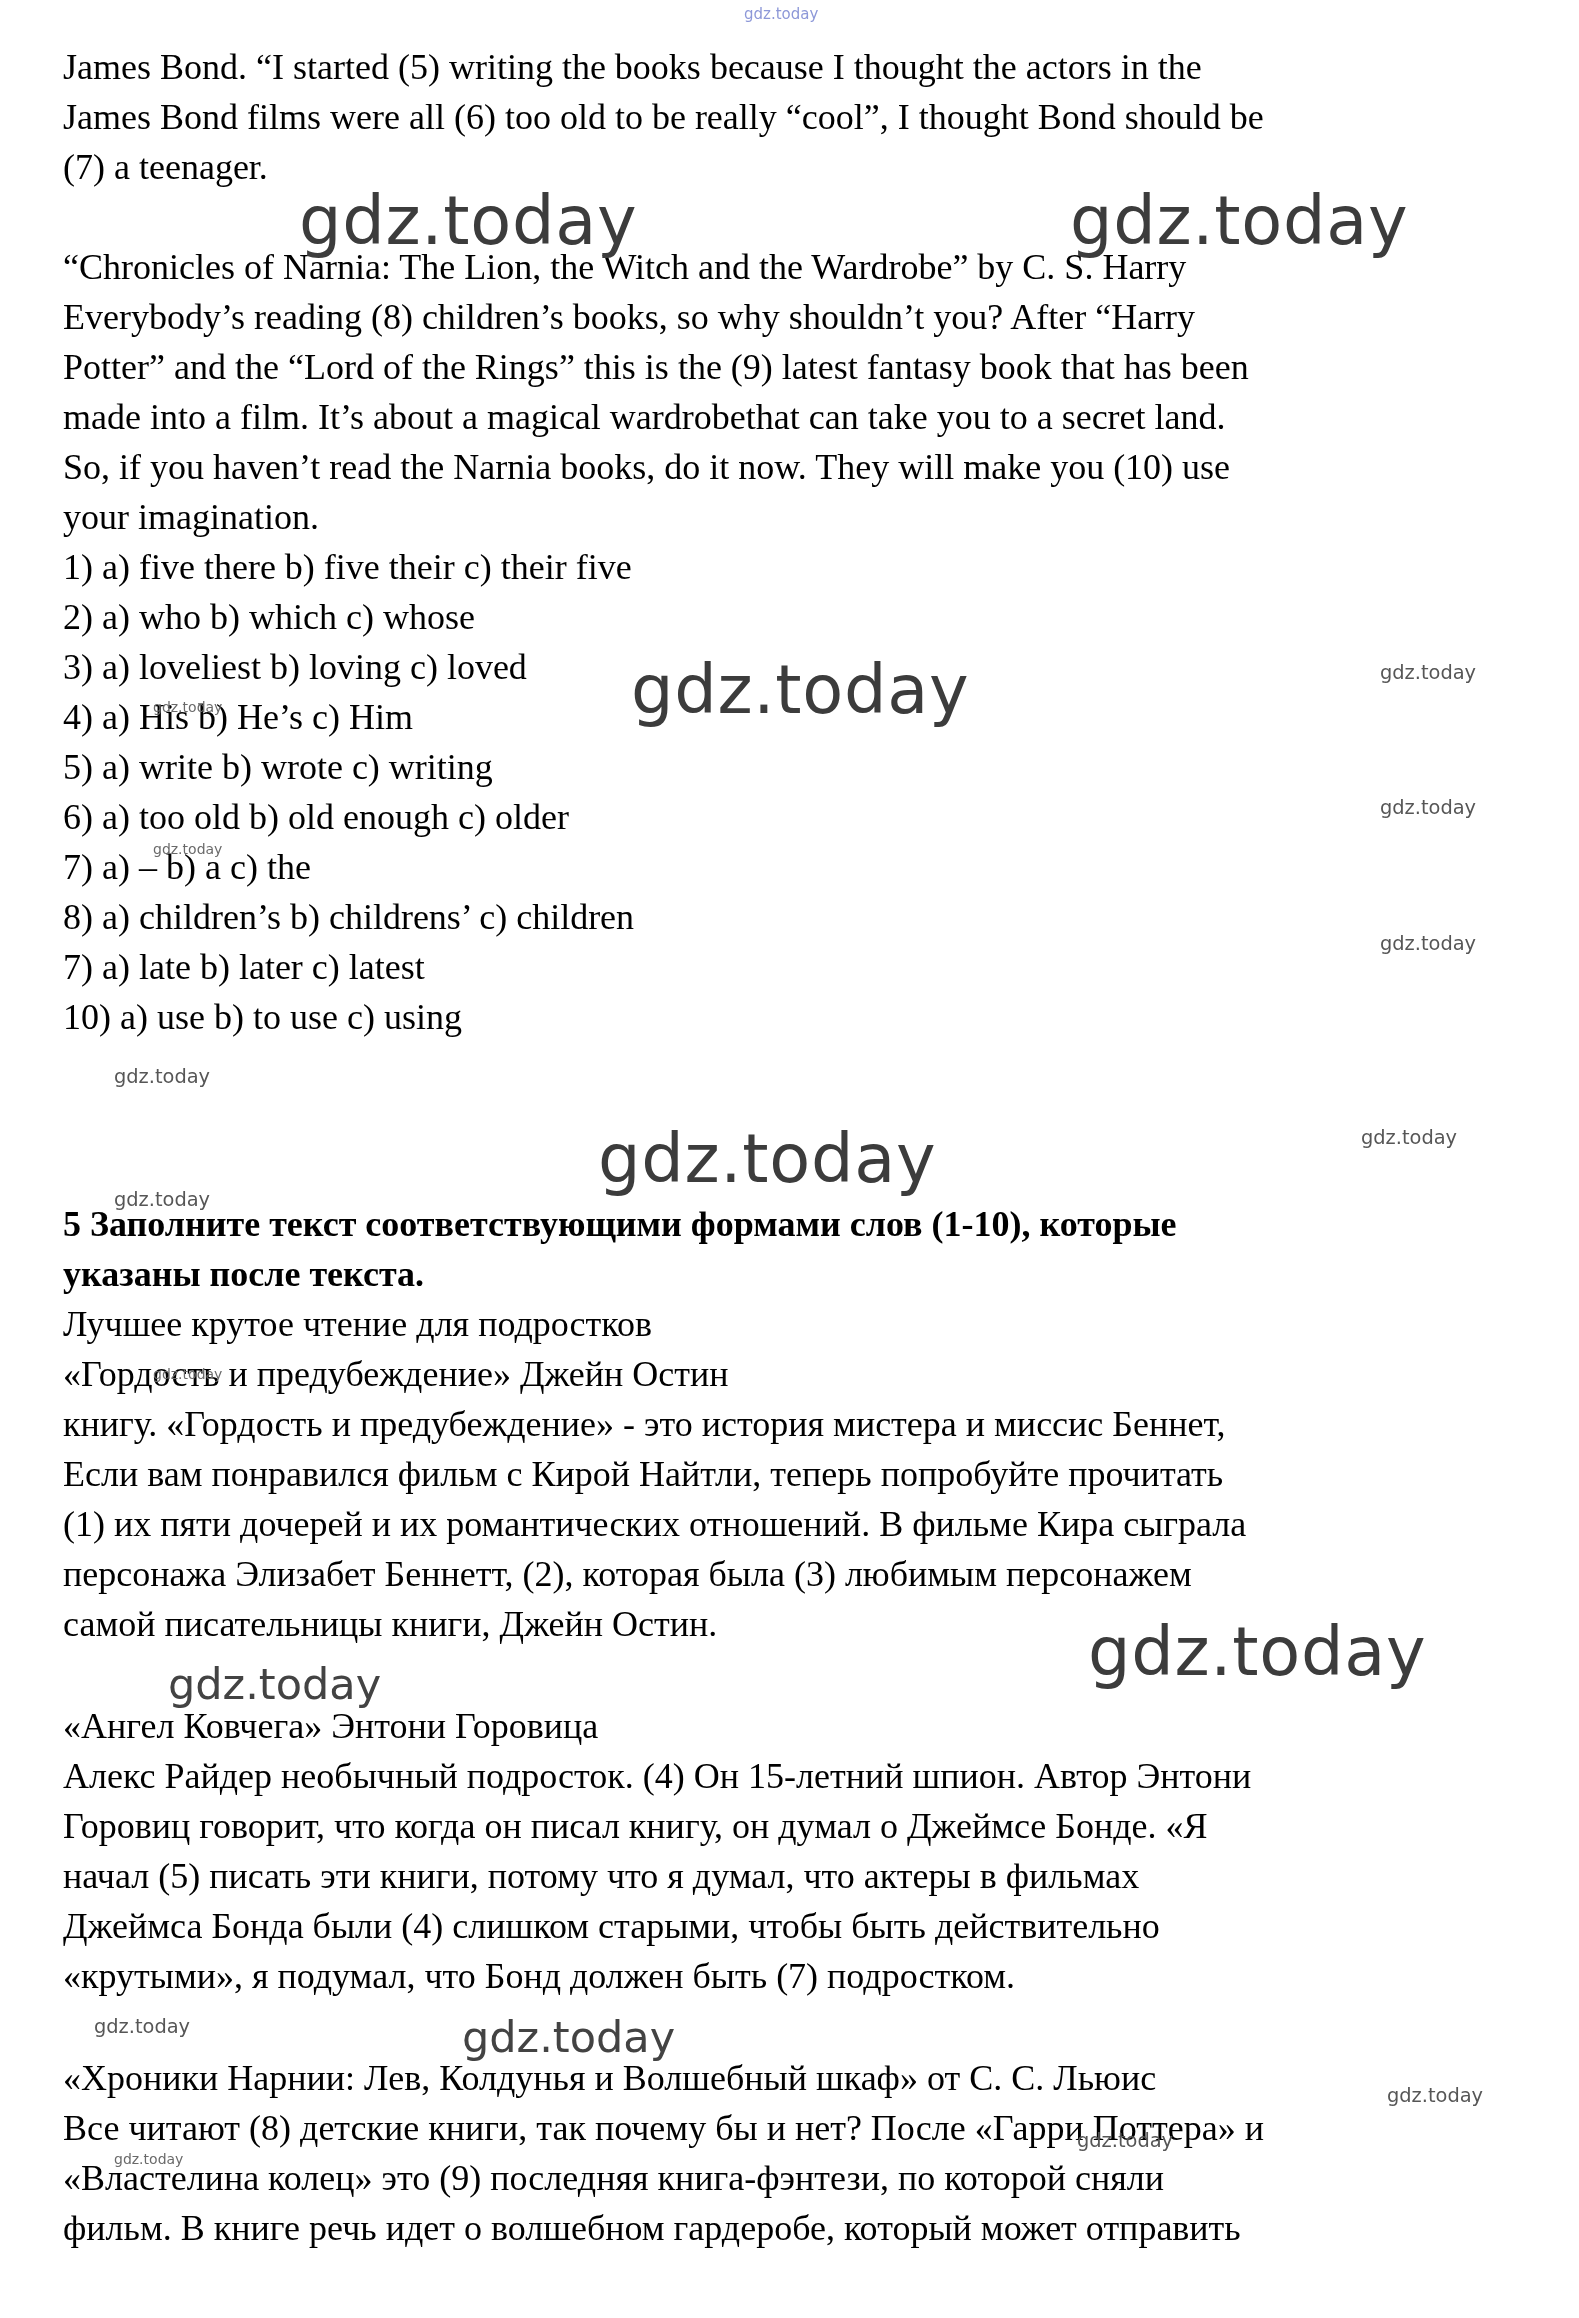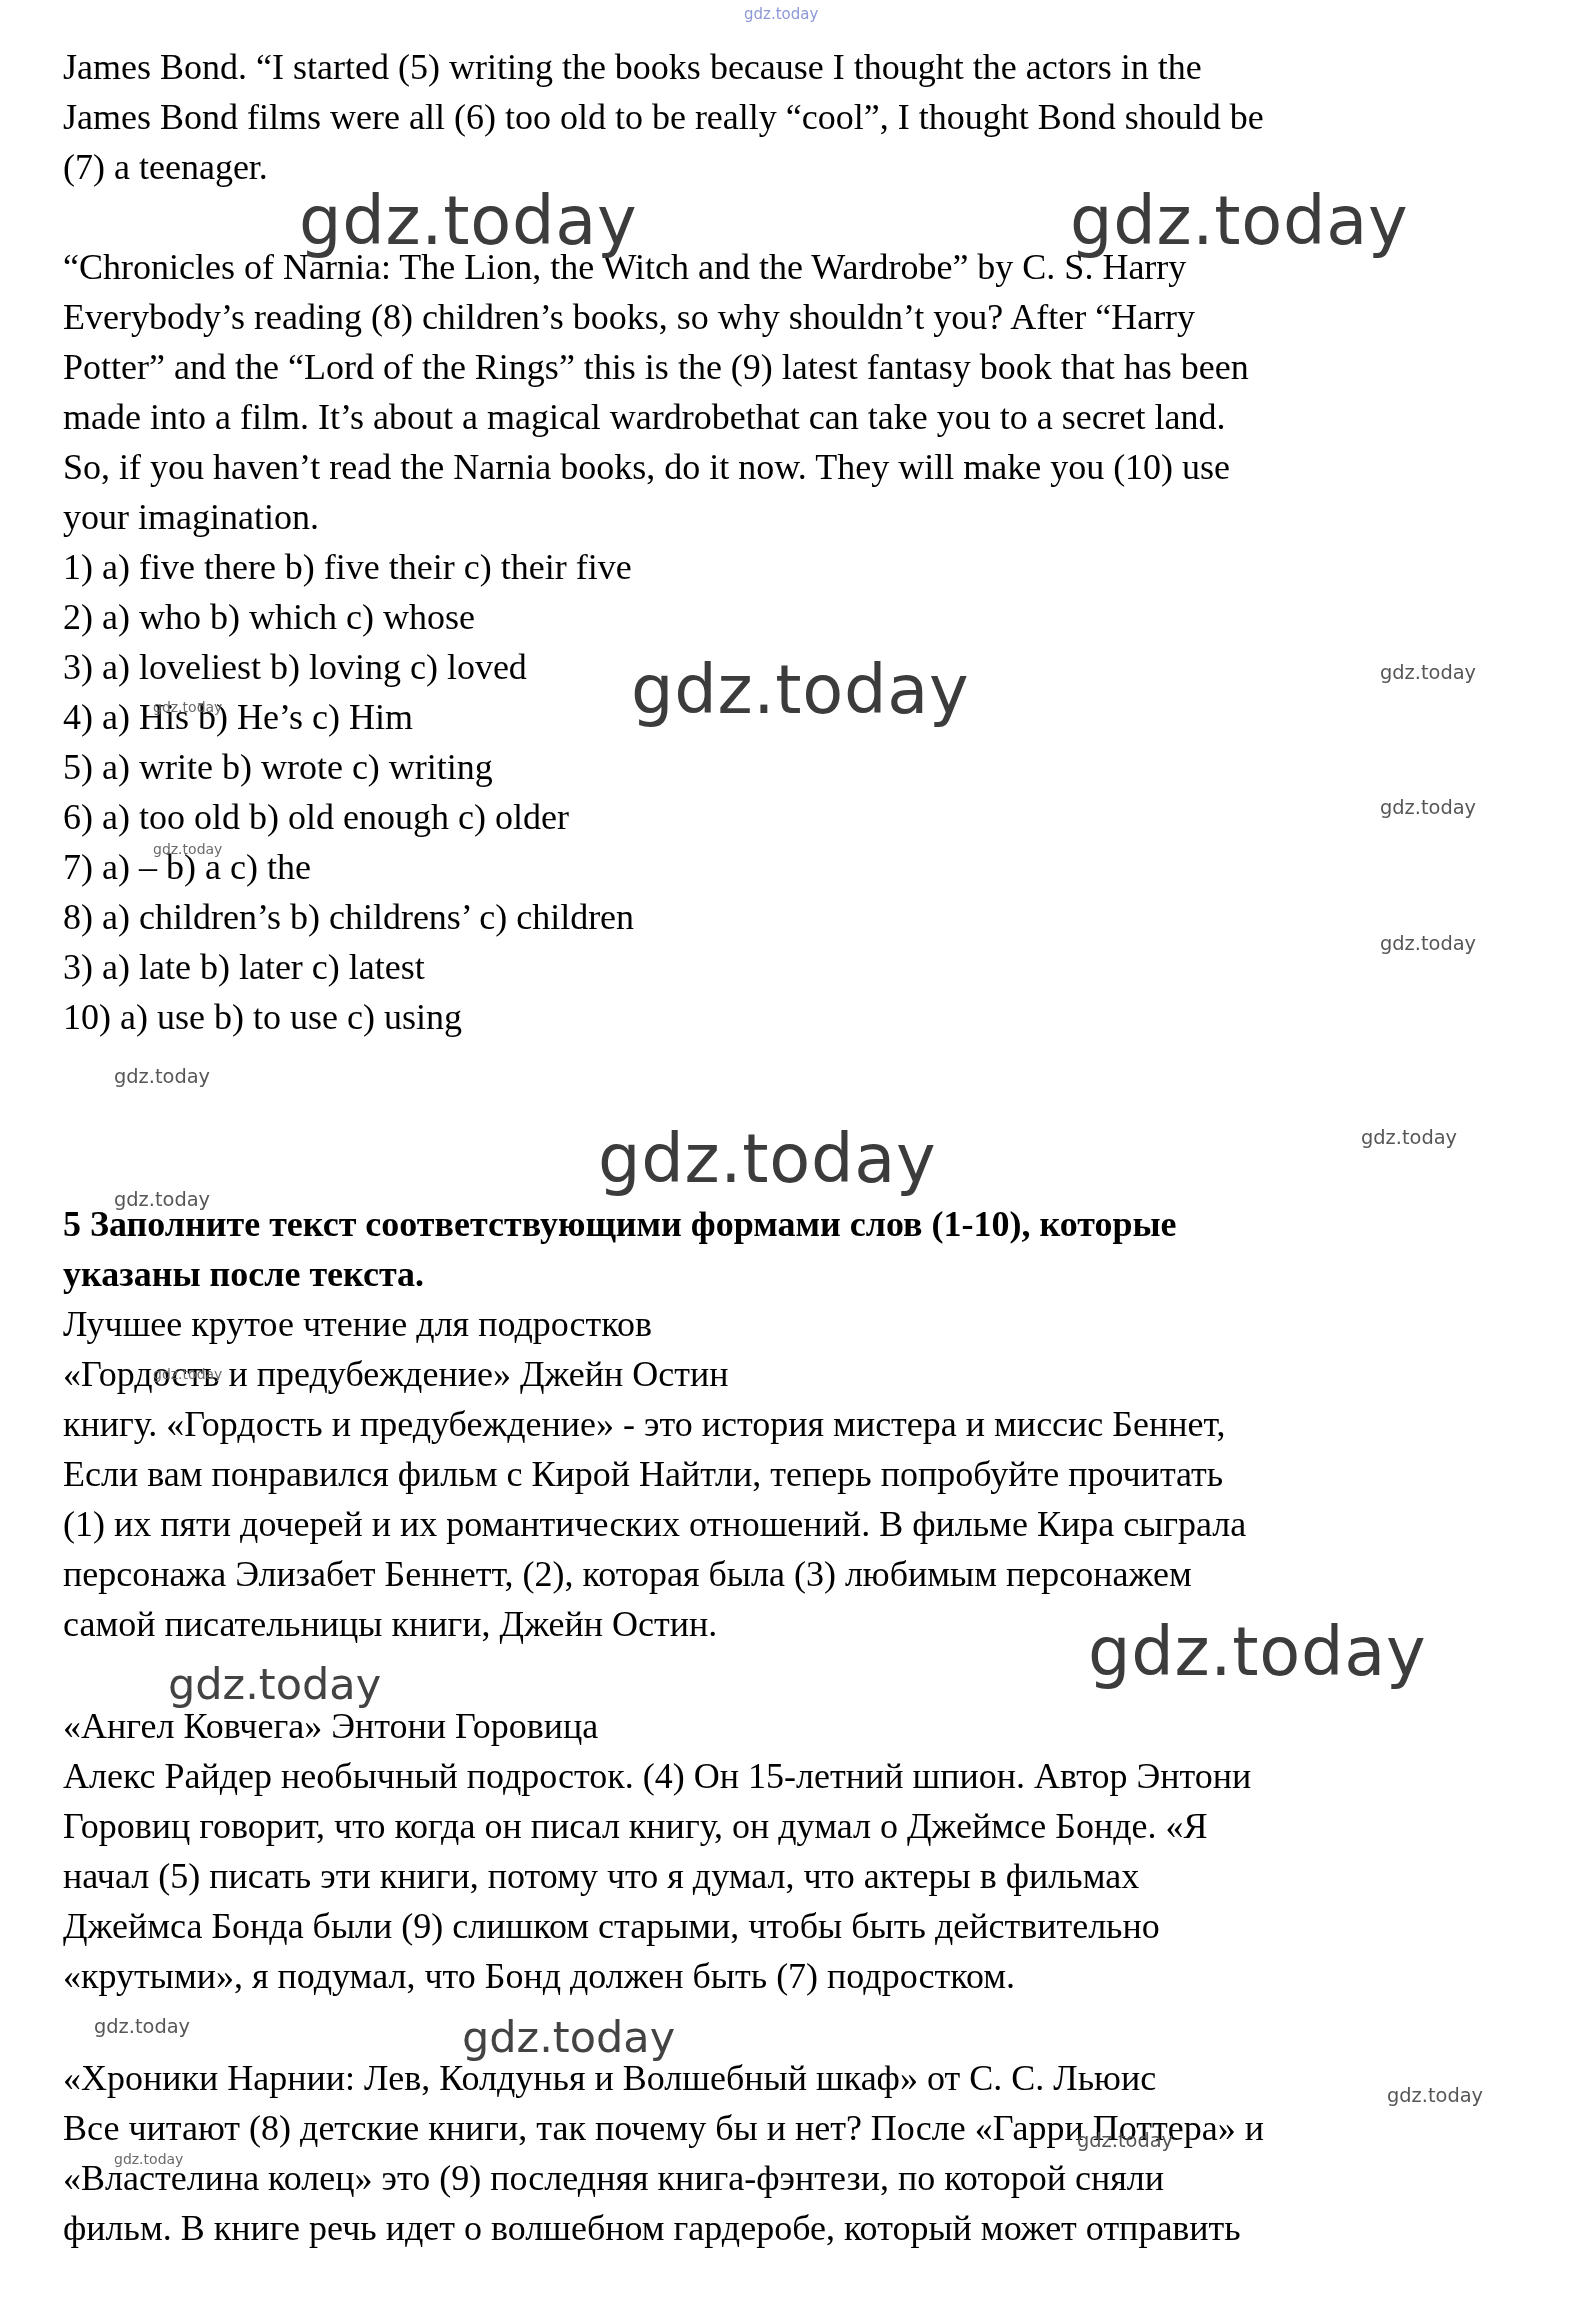--- a/index.html
+++ b/index.html
@@ -64,21 +64,21 @@
 
     <section>
       <div class="line">1) a) five there b) five their c) their five</div>
       <div class="line">2) a) who b) which c) whose</div>
       <div class="line">3) a) loveliest b) loving c) loved</div>
       <div class="line">4) a) His b) He’s c) Him</div>
       <div class="line">5) a) write b) wrote c) writing</div>
       <div class="line">6) a) too old b) old enough c) older</div>
       <div class="line">7) a) – b) a c) the</div>
       <div class="line">8) a) children’s b) childrens’ c) children</div>
-      <div class="line">3) a) late b) later c) latest</div>
+      <div class="line">7) a) late b) later c) latest</div>
       <div class="line">10) a) use b) to use c) using</div>
     </section>
 
     <div class="gap-big"></div>
 
     <section class="bold">
       <div class="line">5 Заполните текст соответствующими формами слов (1-10), которые</div>
       <div class="line">указаны после текста.</div>
     </section>
 
@@ -95,21 +95,21 @@
       <div class="line">самой писательницы книги, Джейн Остин.</div>
     </section>
 
     <div class="gap-s"></div>
 
     <section>
       <div class="line">«Ангел Ковчега» Энтони Горовица</div>
       <div class="line">Алекс Райдер необычный подросток. (4) Он 15-летний шпион. Автор Энтони</div>
       <div class="line">Горовиц говорит, что когда он писал книгу, он думал о Джеймсе Бонде. «Я</div>
       <div class="line">начал (5) писать эти книги, потому что я думал, что актеры в фильмах</div>
-      <div class="line">Джеймса Бонда были (9) слишком старыми, чтобы быть действительно</div>
+      <div class="line">Джеймса Бонда были (4) слишком старыми, чтобы быть действительно</div>
       <div class="line">«крутыми», я подумал, что Бонд должен быть (7) подростком.</div>
     </section>
 
     <div class="gap-s"></div>
 
     <section>
       <div class="line">«Хроники Нарнии: Лев, Колдунья и Волшебный шкаф» от С. С. Льюис</div>
       <div class="line">Все читают (8) детские книги, так почему бы и нет? После «Гарри Поттера» и</div>
       <div class="line">«Властелина колец» это (9) последняя книга-фэнтези, по которой сняли</div>
       <div class="line">фильм. В книге речь идет о волшебном гардеробе, который может отправить</div>

